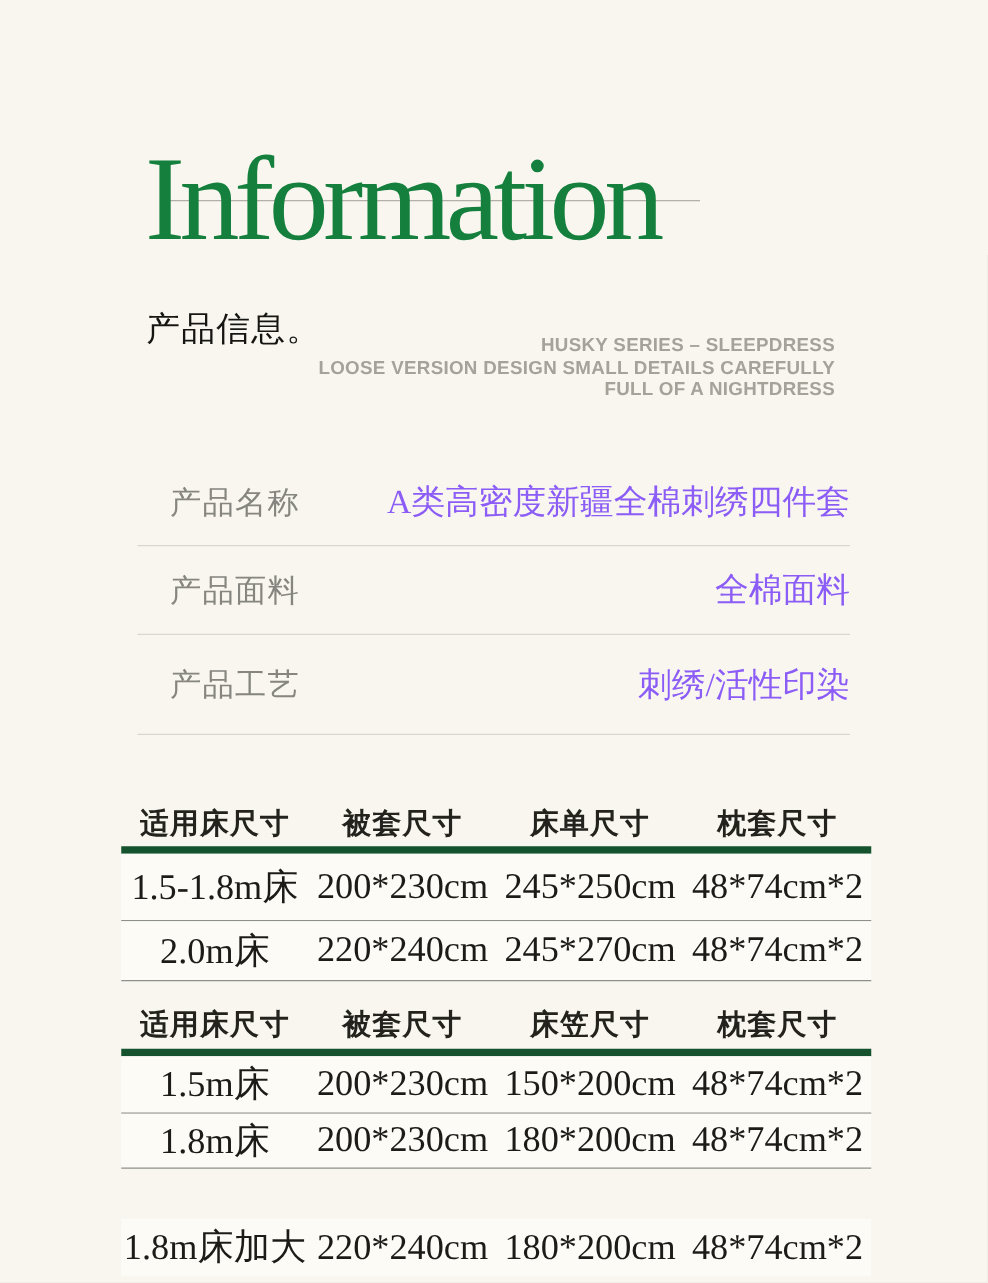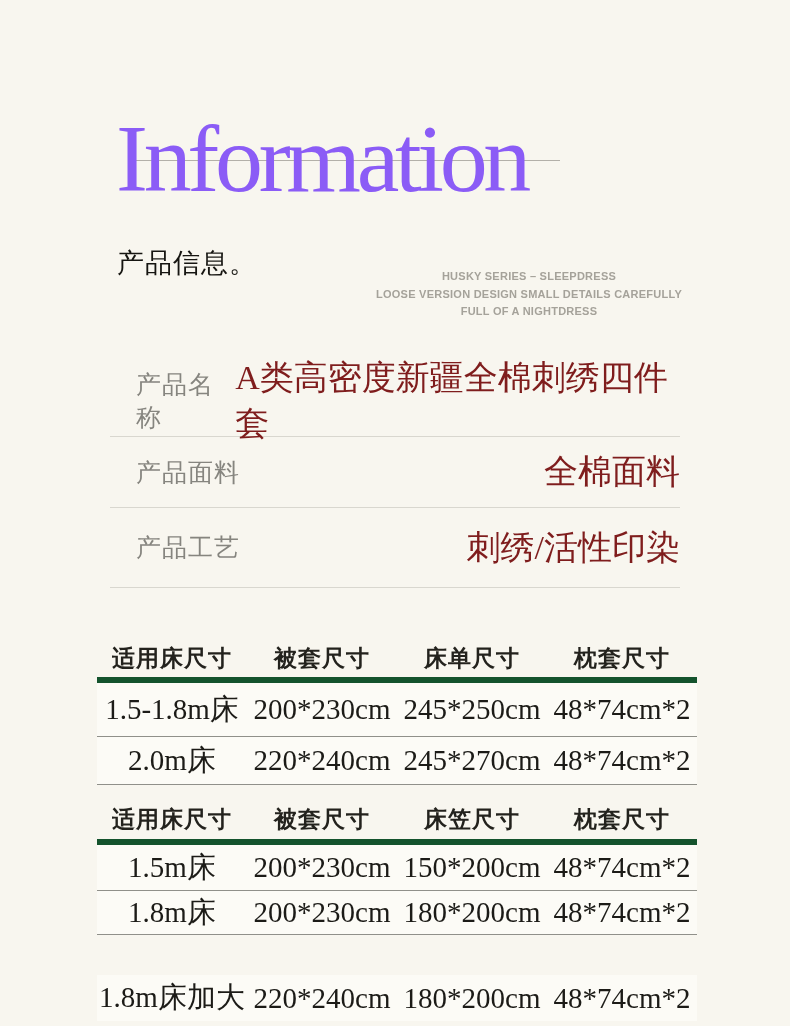--- a/index.html
+++ b/index.html
@@ -18,21 +18,21 @@
   
   .title {
     position: absolute;
     left: 116px;
     top: 106px;
     font-family: "Liberation Serif", serif;
     font-size: 96px;
     line-height: 1.1;
     font-weight: 500;
     letter-spacing: -0.045em;
-    color: #8b5cf6;
+    color: #15803d;
     z-index: 1;
   }
   .title-hairline {
     position: absolute;
     left: 132px;
     top: 160px;
     width: 428px;
     height: 1px;
     background: #8d8b82;
     opacity: 0.65;
@@ -42,25 +42,25 @@
     position: absolute;
     left: 117px;
     top: 245px;
     font-size: 27px;
     letter-spacing: 1px;
     color: #161511;
     font-weight: 500;
   }
   .tagline {
     position: absolute;
-    right: 108px;
+    right: 122px;
     top: 268px;
-    text-align: center;
+    text-align: right;
     font-family: "Liberation Sans", sans-serif;
-    font-size: 11px;
+    font-size: 15px;
     font-weight: 600;
     letter-spacing: 0.25px;
     line-height: 17.5px;
     color: #a5a29a;
   }
 
   
   .info {
     position: absolute;
     left: 110px;
@@ -76,22 +76,22 @@
     font-family: Liberation Serif, serif;
   }
   .info-row:nth-child(3) { height: 80px; }
   .info-label {
     font-size: 25px;
     color: #86857f;
     letter-spacing: 1px;
     padding-left: 26px;
   }
   .info-value {
-    font-size: 34px;
-    color: #7f1d1d;
+    font-size: 27px;
+    color: #8b5cf6;
   }
 
   
   .size-table {
     position: absolute;
     left: 97px;
     width: 600px;
   }
   .size-table.t1 { top: 640px; }
   .size-table.t2 { top: 800px; }

